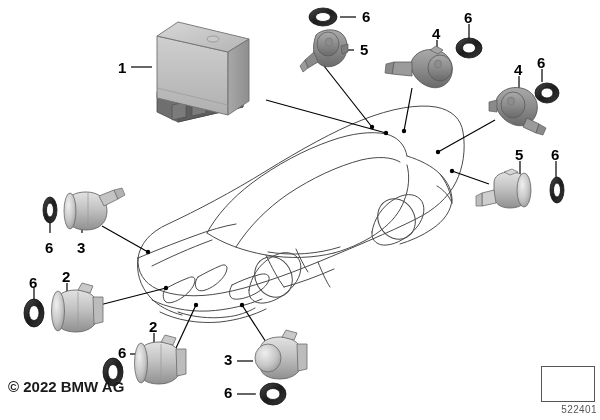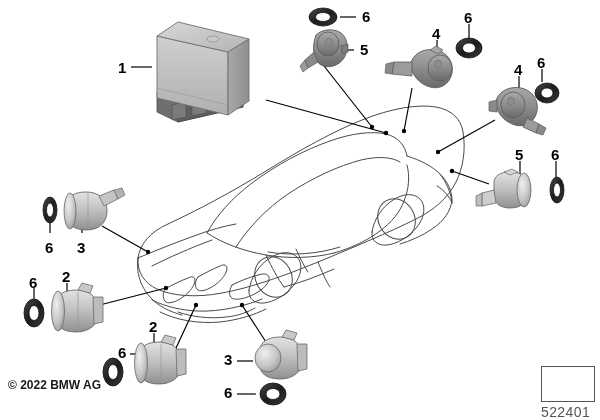--- a/index.html
+++ b/index.html
@@ -27,33 +27,33 @@
     font-size: 15px;
     color: #000000;
     line-height: 1;
     white-space: nowrap;
   }
   #copyright {
     position: absolute;
     left: 8px;
     top: 378px;
     font-family: "Liberation Sans", sans-serif;
-    font-size: 12px;
+    font-size: 15px;
     font-weight: bold;
     color: #1a1a1a;
     white-space: nowrap;
   }
   #partnumber {
     position: absolute;
     left: 541px;
     top: 404px;
     width: 56px;
-    text-align: left;
+    text-align: right;
     font-family: "Liberation Sans", sans-serif;
-    font-size: 14px;
+    font-size: 10px;
     color: #555555;
     letter-spacing: 0.4px;
   }
   #logo-box {
     position: absolute;
     left: 541px;
     top: 366px;
     width: 54px;
     height: 36px;
     border: 1px solid #555555;

